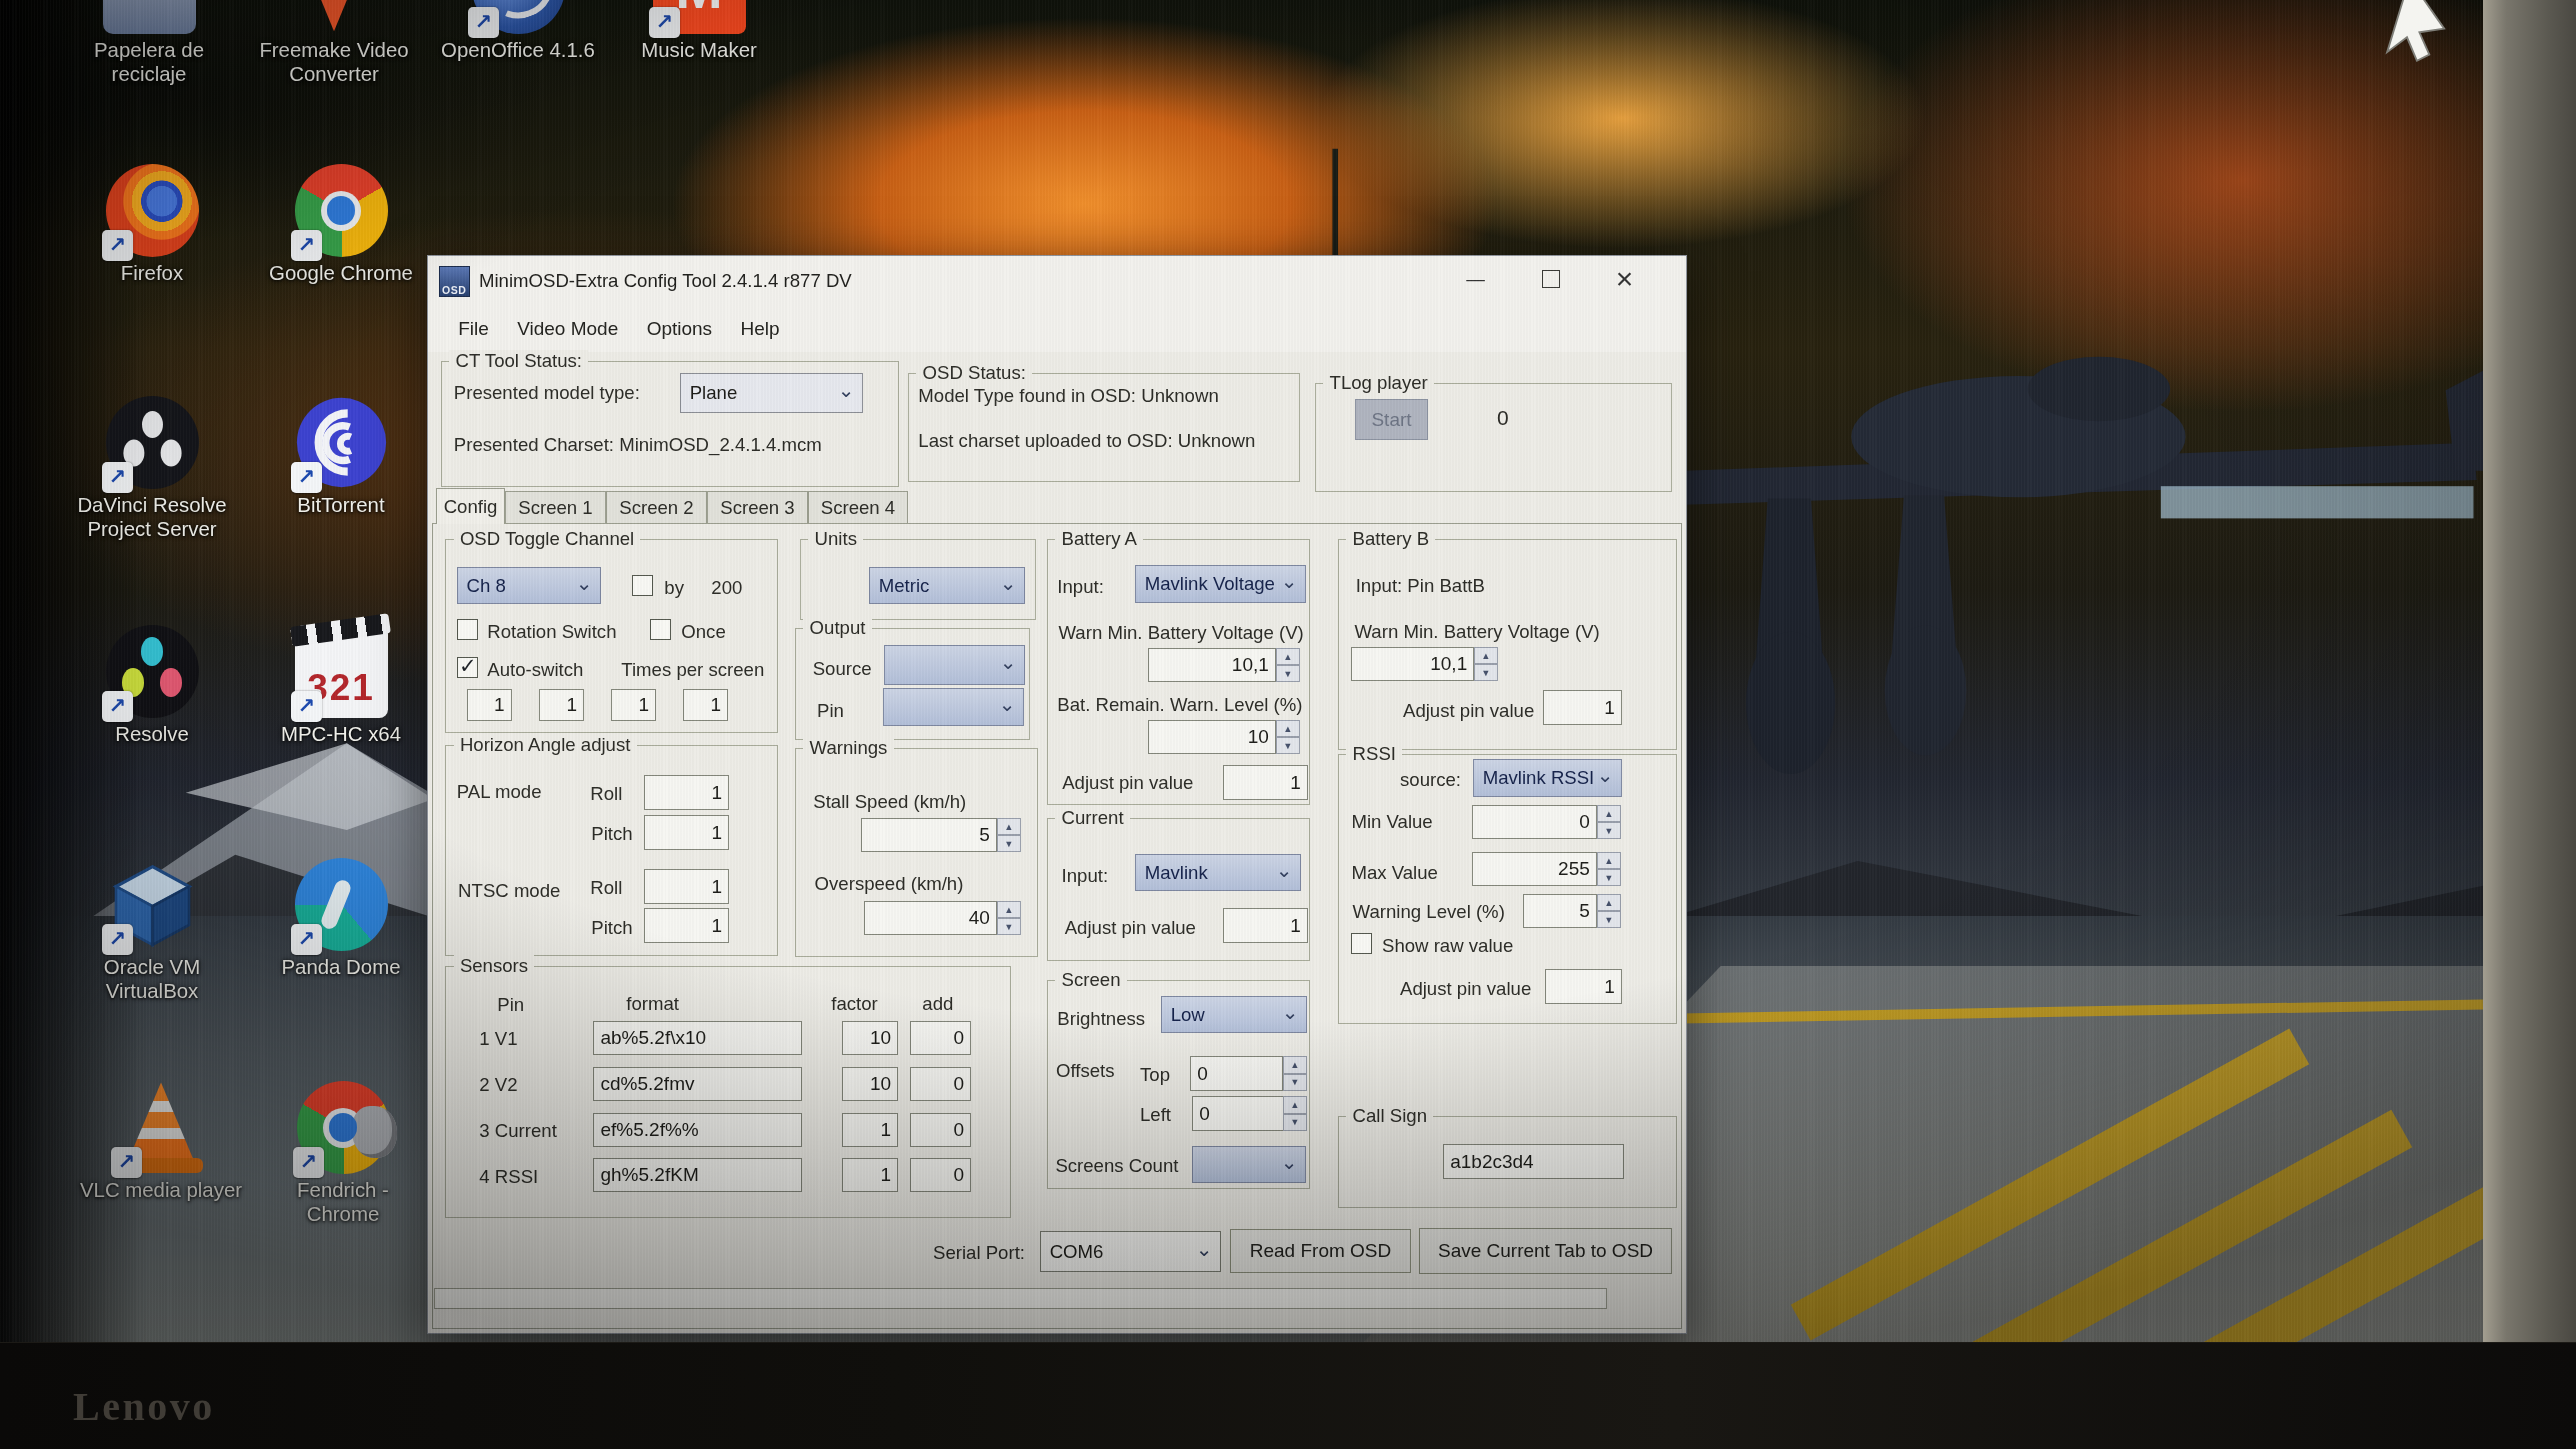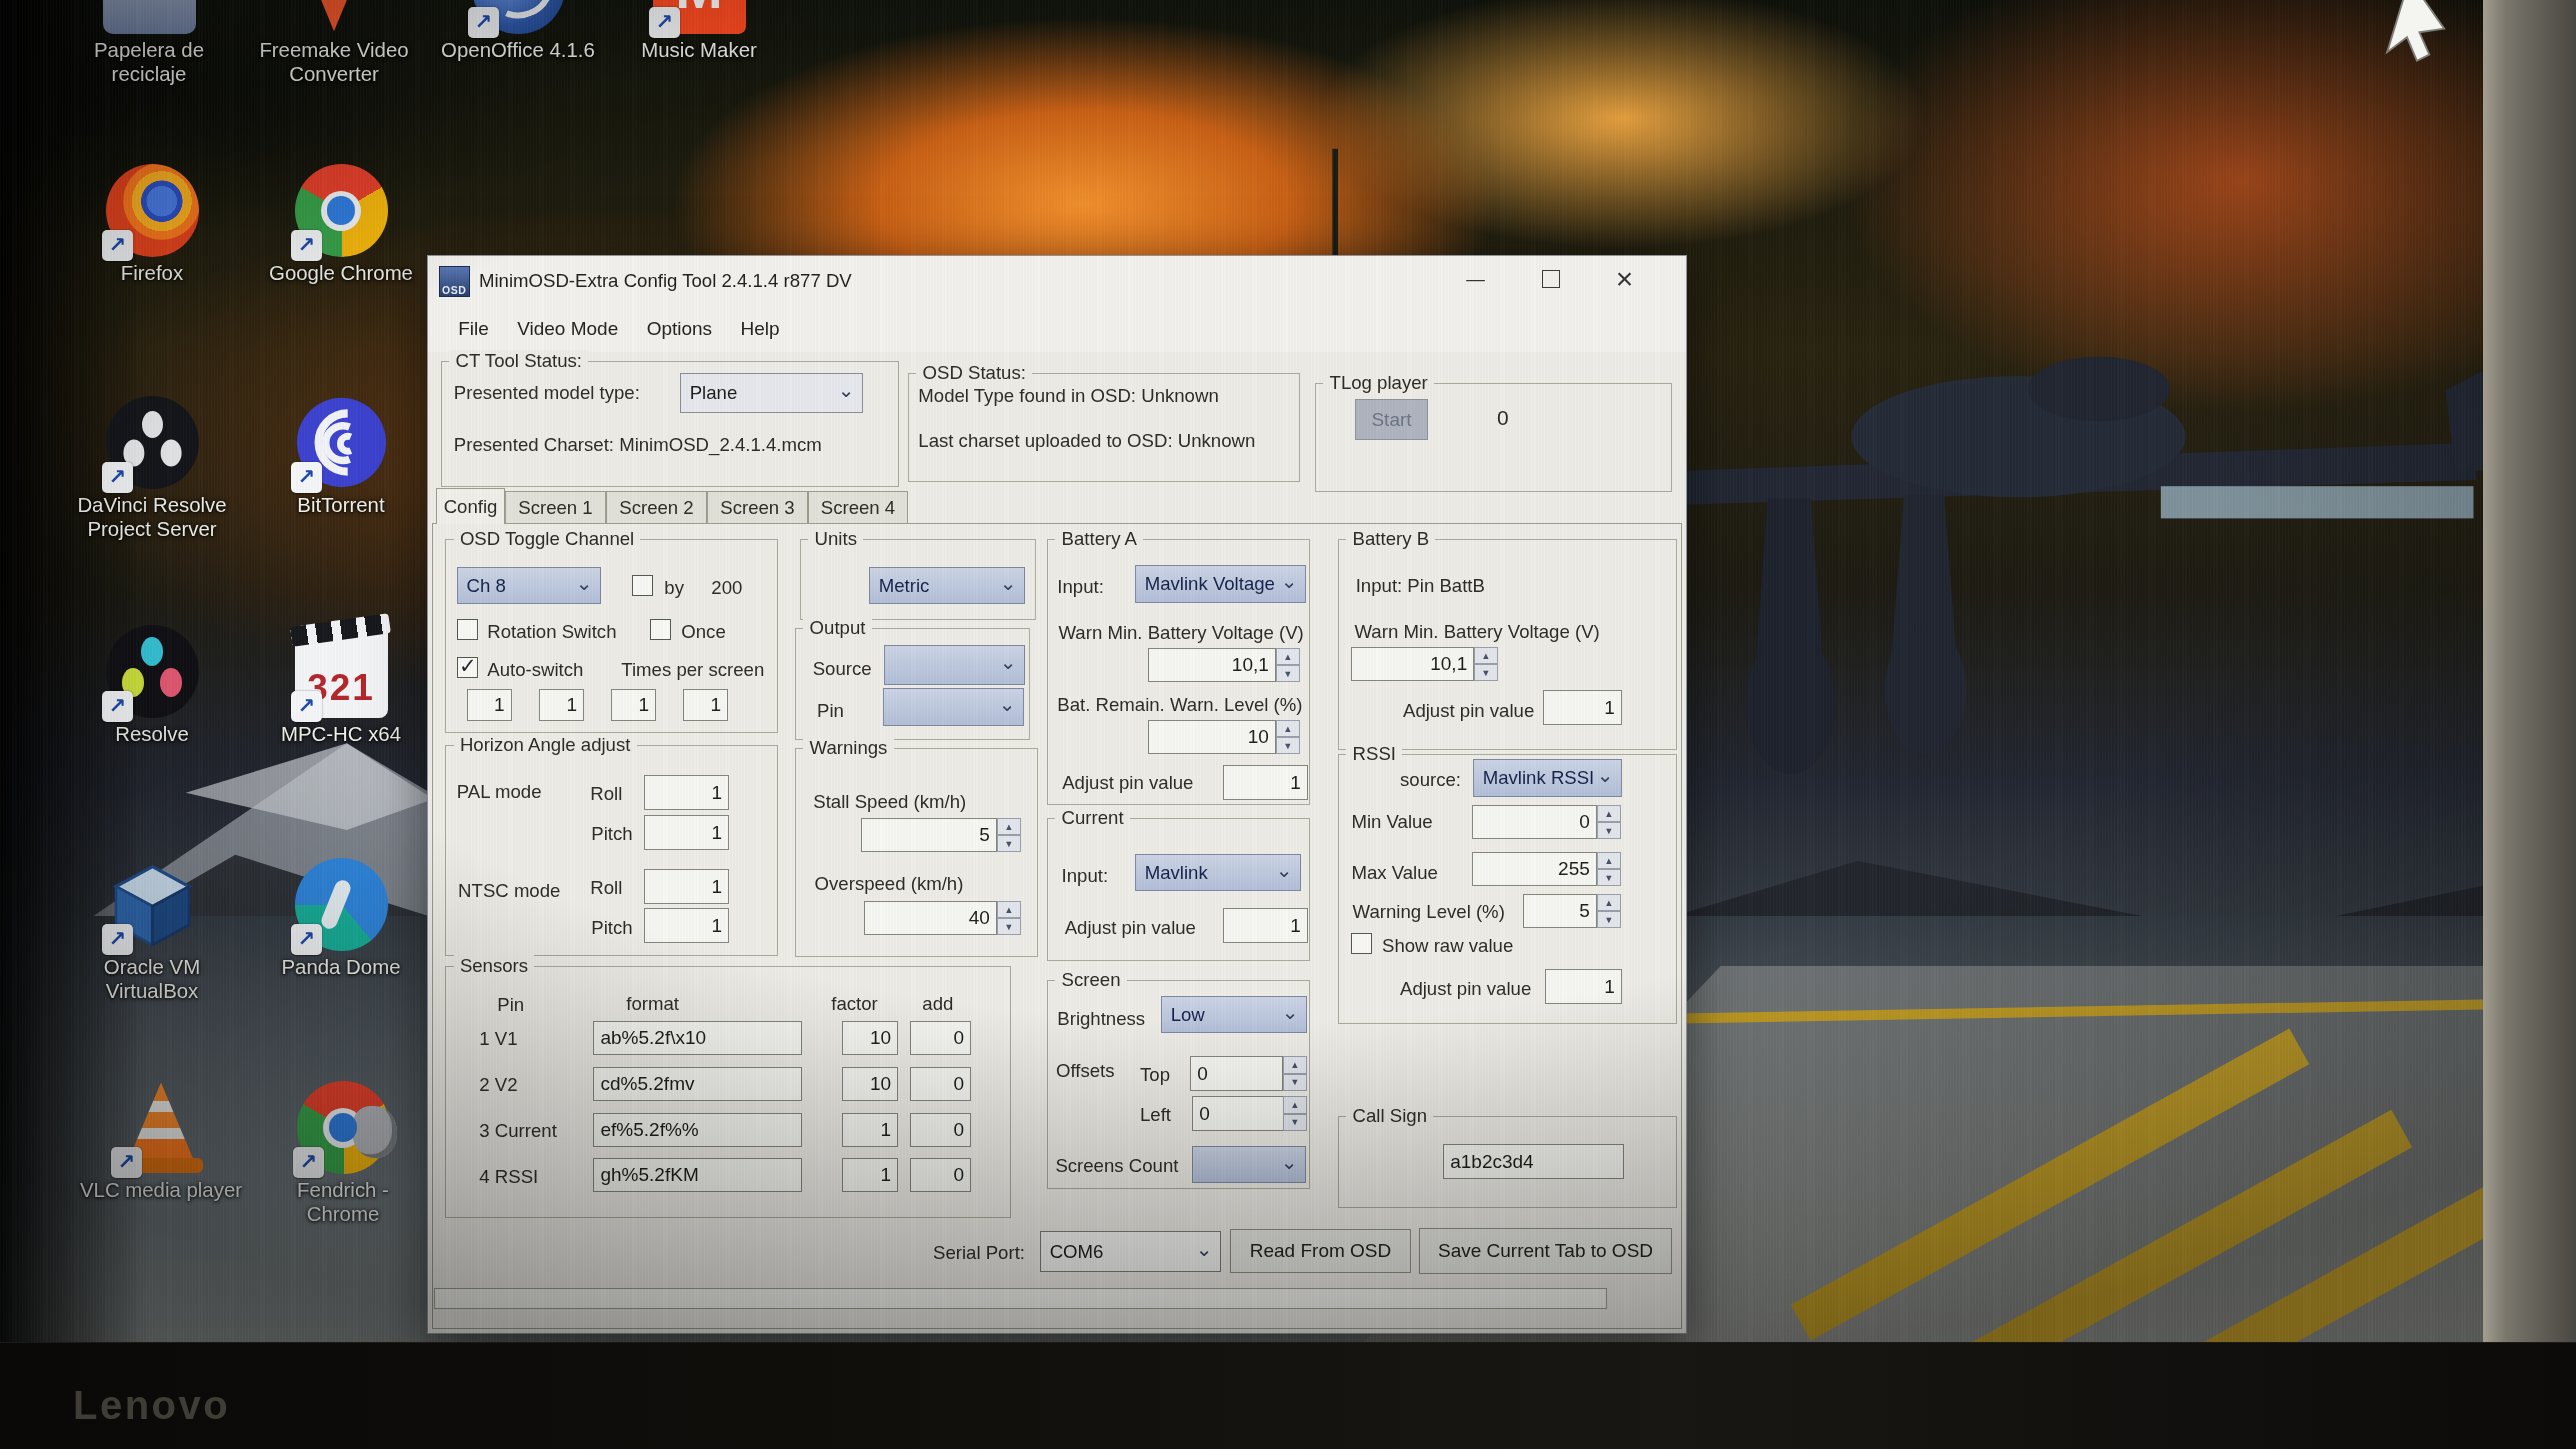--- a/index.html
+++ b/index.html
@@ -85,21 +85,21 @@
   .cb.checked::after{content:"\2713";position:absolute;left:1.2px;top:-3.7px;font-size:21px;color:#1d2127;}
   .btn{position:absolute;background:#e9e9e4;border:1.2px solid #8e927e;box-sizing:border-box;font-size:19px;color:#21211d;display:flex;align-items:center;justify-content:center;}
   .btn.disabled{background:#afb4bf;border-color:#8b92a0;color:#6d7484;}
   .tab{position:absolute;background:#e1e1da;border:1.2px solid #9b9e8f;border-bottom:none;box-sizing:border-box;font-size:18.6px;color:#2c2c27;display:flex;align-items:center;justify-content:center;z-index:4;}
   .tab.active{background:#f0efe9;z-index:6;}
   .page{position:absolute;left:3.7px;top:267px;width:1250px;height:806px;background:#edece6;border:1.2px solid #9b9e8f;box-sizing:border-box;z-index:1;}
   .progress{position:absolute;background:#f7f7f3;border:1.2px solid #9b9e8f;box-sizing:border-box;}
   .grip{position:absolute;right:5px;bottom:3.7px;width:17.3px;height:17.3px;background:repeating-linear-gradient(135deg,transparent 0 4.3px,#9aa0a8 4.3px 6.2px);}
   
   #bezel{position:absolute;left:0;top:1342px;width:2576px;height:107px;background:linear-gradient(90deg,#0a0908 0%,#100f0c 35%,#191713 65%,#0c0b0a 100%);border-top:1.2px solid #1c1a16;z-index:90;}
-  .brand{position:absolute;left:73px;top:40px;font-size:40px;font-weight:bold;letter-spacing:2.5px;color:#403c36;}
+  .brand{position:absolute;left:73px;top:40px;font-size:40px;font-weight:bold;letter-spacing:2.5px;color:#403c36;font-family:Liberation Serif, serif;}
   #side-right{position:absolute;left:2483px;top:0;width:93px;height:1342px;z-index:85;background:linear-gradient(90deg,#a39e90 0%,#79766c 25%,#5b5951 70%,#4a4842 100%);}
   .cursor{position:absolute;z-index:82;}
 </style>
 </head>
 <body>
 
 <div id="stage">
   <div id="screen">
     <div class="wallpaper"></div>
 

